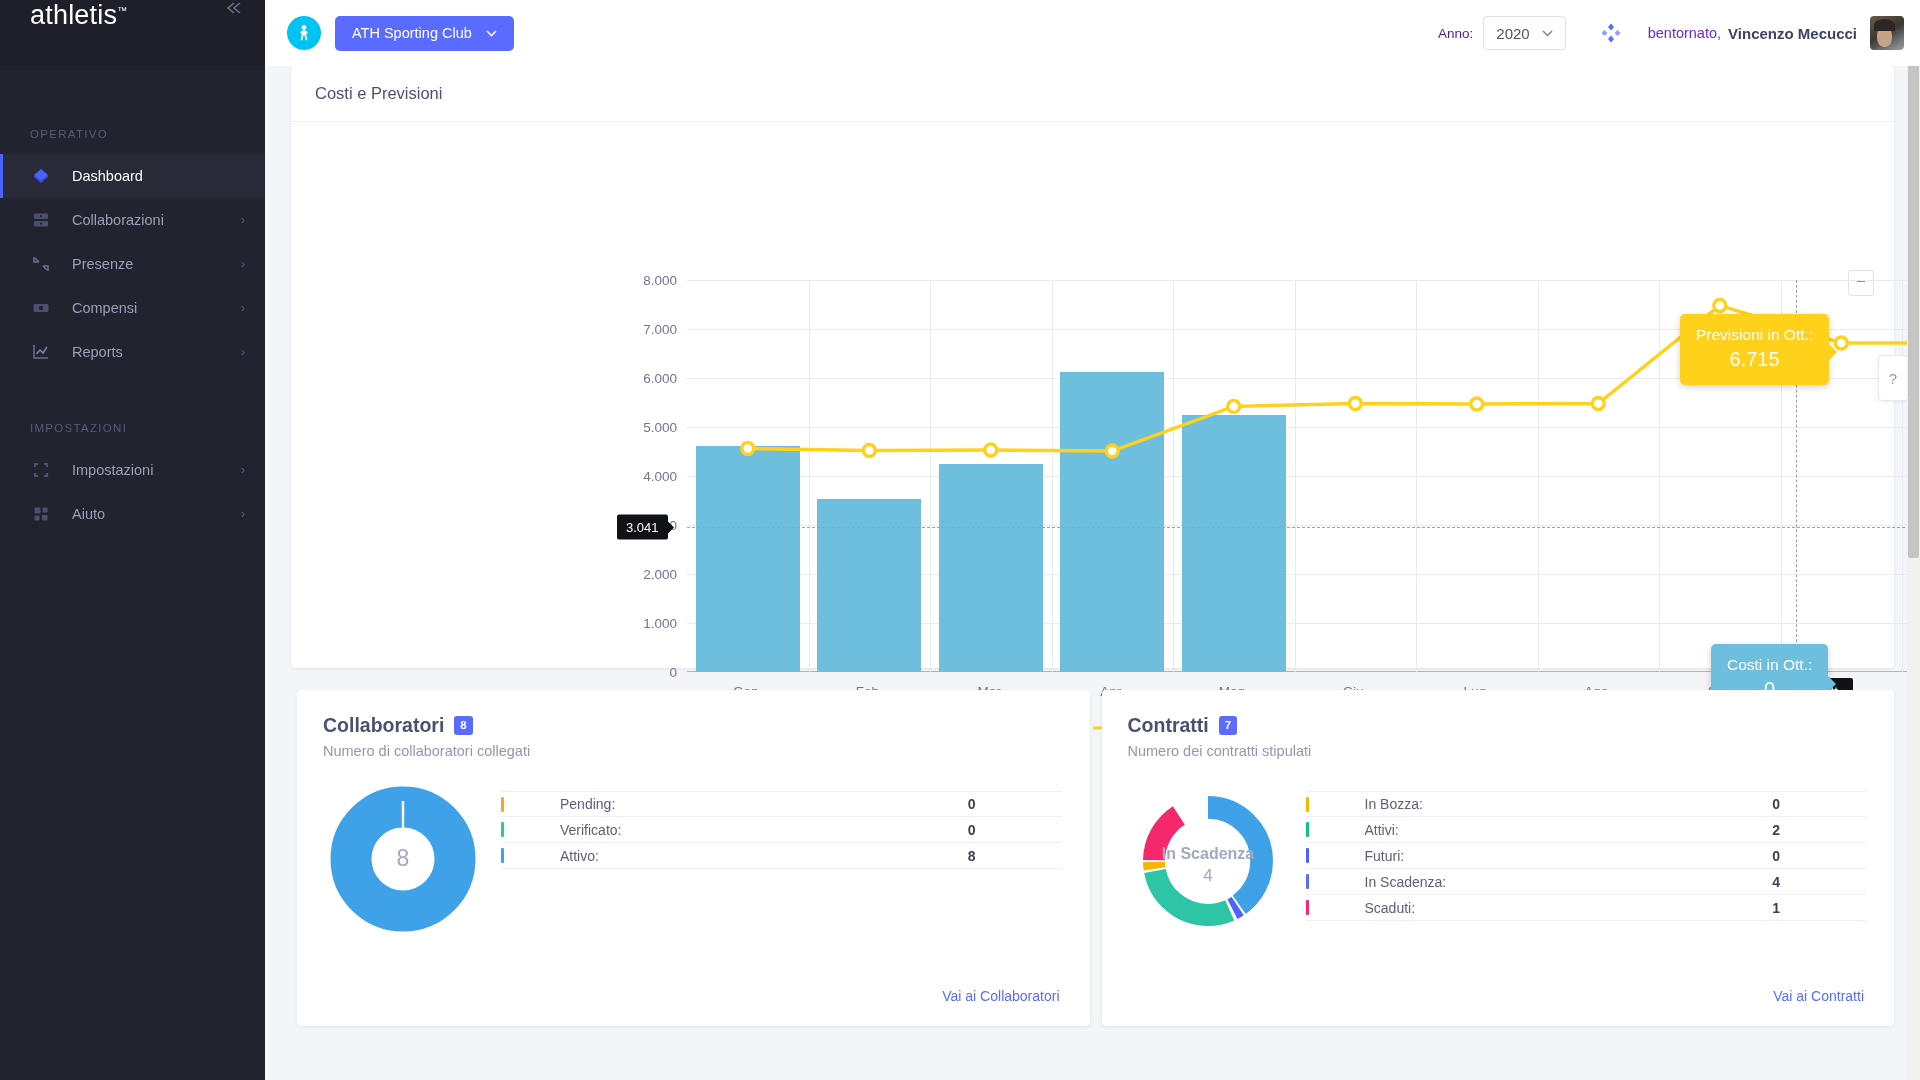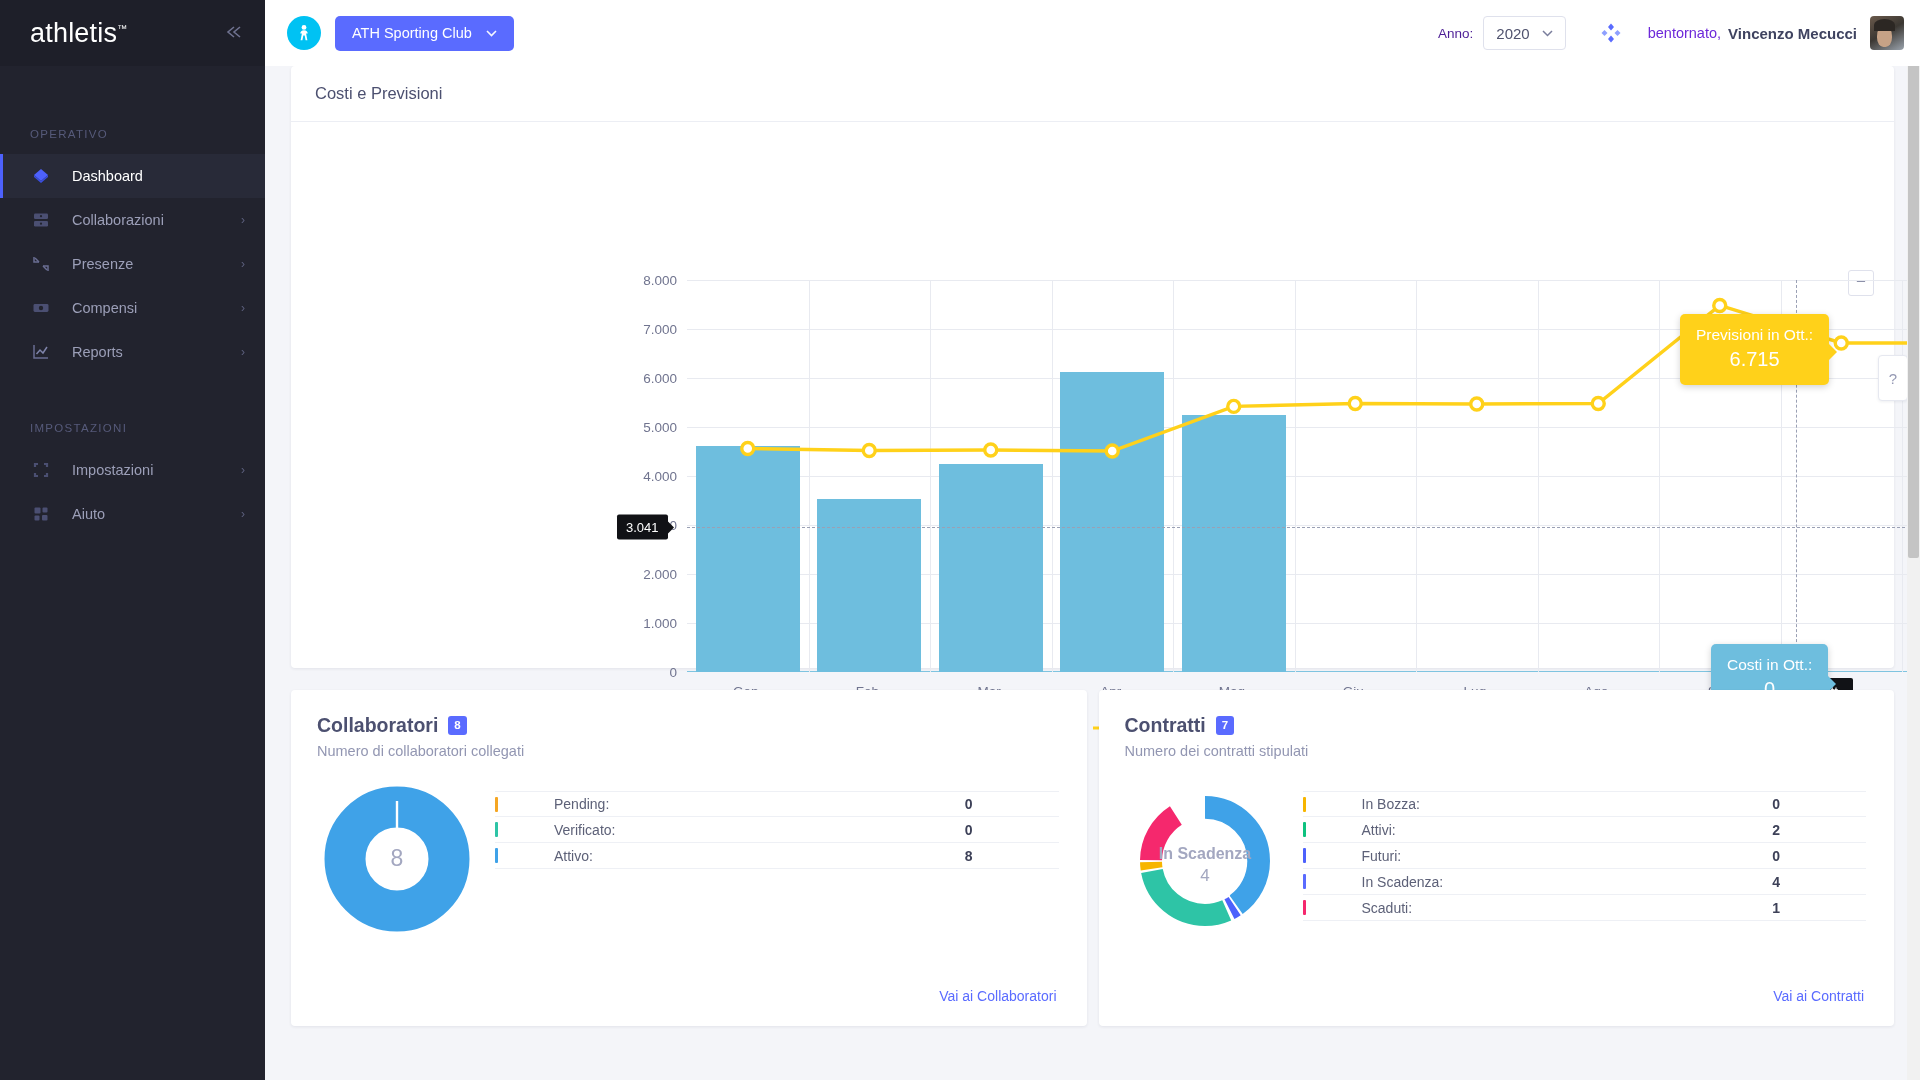--- a/index.html
+++ b/index.html
@@ -14,21 +14,21 @@
   
   .sidebar {
     width: 265px; height: 1080px;
     background: #22232e;
     flex: 0 0 265px;
     position: relative;
     color: #8e91ab;
   }
   .sb-logo-row {
     height: 66px;
-    display: flex; align-items: center;
+    display: flex; align-items: flex-start;
     padding: 0 22px 0 30px;
     background: #1e1f29;
     position: relative;
   }
   .sb-logo {
     font-size: 27px; color: #ffffff; letter-spacing: .2px;
     font-weight: 400;
   }
   .sb-logo sup { font-size: 10px; vertical-align: super; letter-spacing: 0; }
   .sb-collapse {
@@ -213,21 +213,21 @@
 
   .help-tab {
     position: absolute; right: 12px; top: 355px;
     width: 30px; height: 46px; background: #fff; border: 1px solid #e6e8f0;
     border-radius: 4px; display: flex; align-items: center; justify-content: center;
     color: #9599b4; font-size: 15px; cursor: pointer;
     box-shadow: 0 1px 3px rgba(40,45,75,.08);
   }
 
   
-  .row2 { display: flex; gap: 12px; margin-top: 22px; }
+  .row2 { display: flex; gap: 12px; margin-top: 22px; margin-left: 6px; }
   .stat-card { flex: 1 1 0; height: 336px; position: relative; padding: 24px 28px 0 26px; }
   .stat-title-row { display: flex; align-items: center; gap: 10px; }
   .stat-title { font-size: 19.5px; color: #4c5070; font-weight: 600; }
   .badge {
     background: #5a6bff; color: #fff; font-size: 11.5px; font-weight: 700;
     padding: 2px 6px; border-radius: 3px; line-height: 1.3;
   }
   .stat-sub { font-size: 14.5px; color: #9296b2; margin-top: 6px; }
   .stat-body { display: flex; align-items: flex-start; margin-top: 26px; }
   .donut-wrap { width: 160px; flex: 0 0 160px; display:flex; justify-content:center; }

